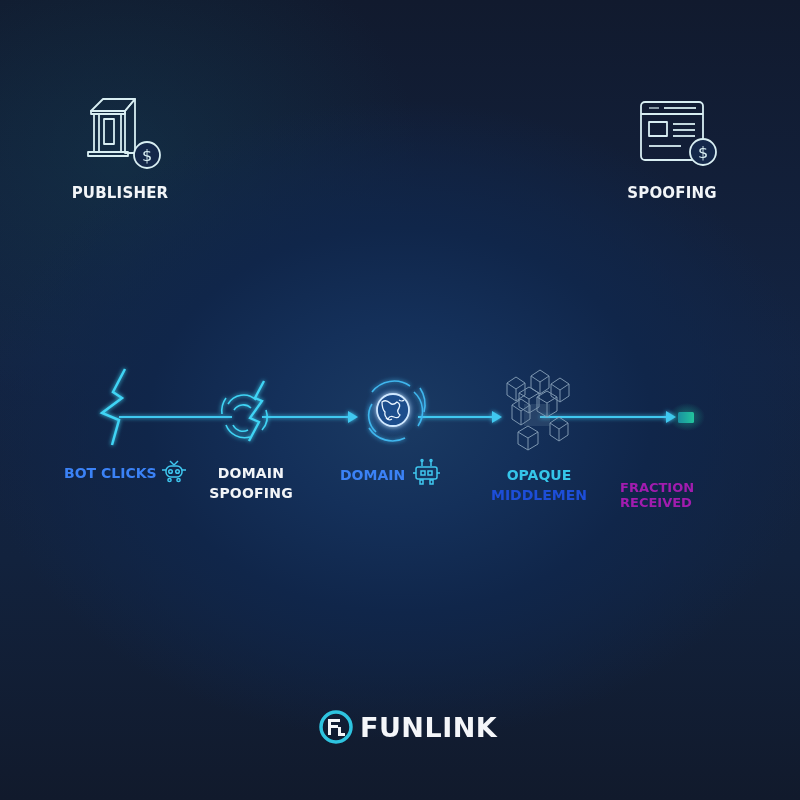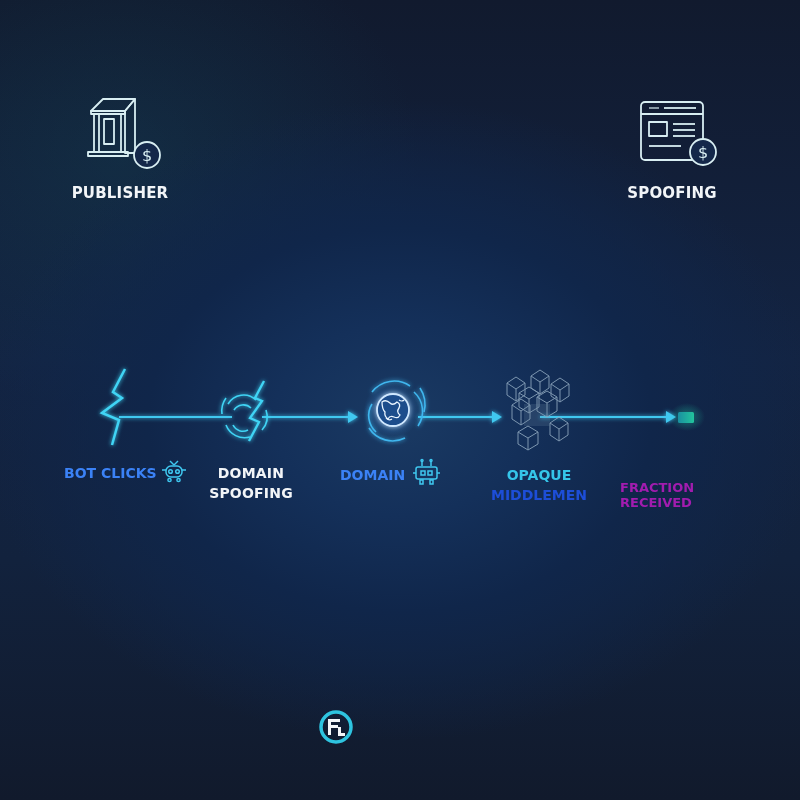--- a/index.html
+++ b/index.html
@@ -175,13 +175,14 @@
 <div class="abs label-cyan" style="left:620px; top:480px; width:150px; font-size:13px; font-weight:bold; color:#a21caf;">
   <span>FRACTION RECEIVED</span>
 </div>
 
 <div class="abs" style="left:318px; top:707px; height:40px; display:flex; align-items:center;">
   <svg width="36" height="36" viewBox="0 0 36 36">
     <circle cx="18" cy="18" r="15" fill="none" stroke="#2ec4e0" stroke-width="3.5"></circle>
     <path d="M10,10 h12 v3 h-9 v3 h7 v3 h-7 v7 h-3z" fill="#f4f6f9"></path>
     <path d="M20,18 h3 v6 h4 v3 h-7z" fill="#f4f6f9"></path>
   </svg>
+  <span class="logo-text" style="margin-left:6px;">FUNLINK</span>
 </div>
 
 </body></html>

